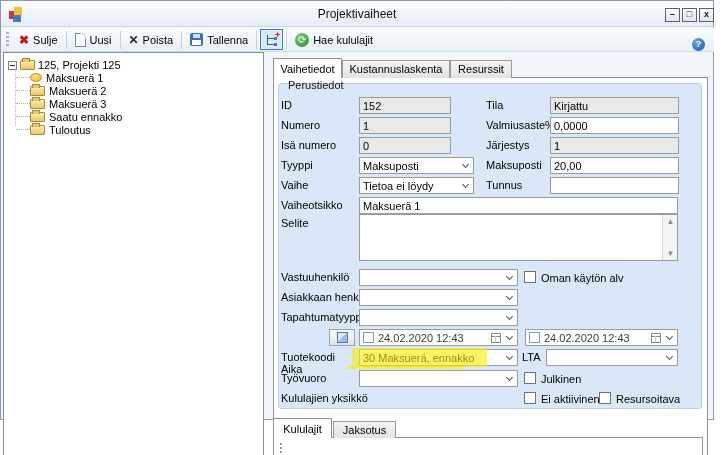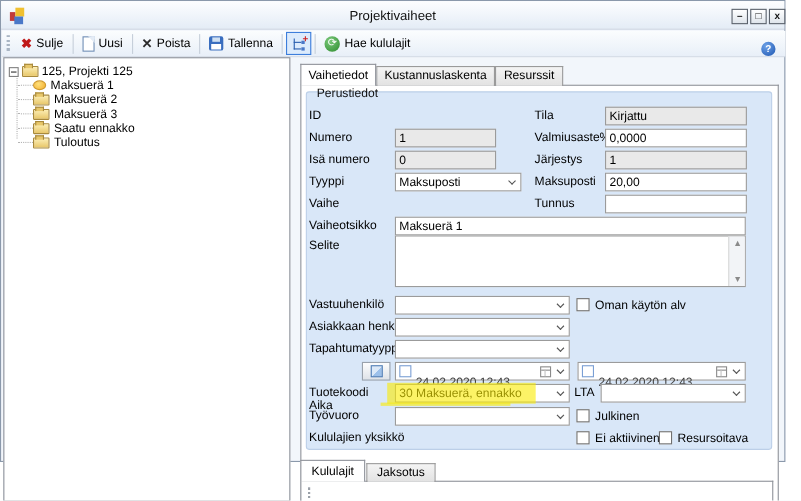--- a/index.html
+++ b/index.html
@@ -76,21 +76,21 @@
   .combo { position:absolute; height:17px; background:#fff; border:1px solid #9b9b9b; padding:1px 16px 0 3px;
            line-height:14px; white-space:nowrap; overflow:hidden; }
   .chev { position:absolute; right:5px; top:4px; width:5px; height:5px;
           border-right:1px solid #555; border-bottom:1px solid #555; transform:rotate(45deg); }
   .cb { position:absolute; width:12px; height:12px; background:#fff; border:1px solid #707070; }
   .selite-box { position:absolute; left:358px; top:213px; width:319px; height:47px; background:#fff; border:1px solid #9b9b9b; }
   .scrollbar { position:absolute; right:0; top:0; width:15px; height:100%; background:#f2f4f7; border-left:1px solid #d8d8d8; }
   .sb-arrow { position:absolute; left:0; width:15px; height:13px; color:#8a8a8a; font-size:8px; text-align:center; line-height:13px; }
   .datefield { position:absolute; height:17px; background:#fff; border:1px solid #9b9b9b; }
   .datefield .cb-inline { position:absolute; left:3px; top:2px; width:11px; height:11px; background:#fff; border:1px solid #7a9fd4; }
-  .datefield .dtext { position:absolute; left:18px; top:11px; line-height:14px; color:#3c3c3c;text-align:right; }
+  .datefield .dtext { position:absolute; left:18px; top:1px; line-height:14px; color:#3c3c3c;text-align:right; }
   .cal-icon { position:absolute; right:16px; top:3px; width:10px; height:10px; border:1px solid #8a8a8a; background:#fff; }
   .cal-icon::before { content:""; position:absolute; left:0; top:2px; width:8px; height:1px; background:#8a8a8a; }
   .cal-icon::after { content:""; position:absolute; left:3px; top:2px; width:1px; height:6px; background:#c4c4c4; }
   .aika-btn { position:absolute; left:328px; top:328px; width:26px; height:17px;
               background:linear-gradient(#fdfdfd,#dfe3e8); border:1px solid #9aa2ac; text-align:center; }
   .aika-glyph { display:inline-block; margin-top:2px; width:11px; height:11px; border:1px solid #4a7ab5;
                 background:linear-gradient(135deg,#dce9f8 50%, #9cc0ea 50%); }
 
   
   .highlight { position:absolute; background:rgba(250,235,0,0.6); z-index:6; pointer-events:none; }
@@ -195,20 +195,21 @@
 
     <div class="tab inactive" style="left:341px; top:59px; width:108px; height:18px; line-height:17px;">Kustannuslaskenta</div>
     <div class="tab active" style="left:272px; top:57px; width:69px; height:20px; line-height:20px;">Vaihetiedot</div>
     <div class="tab inactive" style="left:449px; top:59px; width:62px; height:18px; line-height:17px;">Resurssit</div>
     <div class="tab-page"></div>
 
     <div class="groupbox"></div>
     <div class="group-label">Perustiedot</div>
 
     <div class="lbl" style="left:280px; top:98px;">ID</div>
+    <div class="tb ro" style="left:358px; top:96px; width:92px;">152</div>
     <div class="lbl" style="left:485px; top:98px;">Tila</div>
     <div class="tb ro" style="left:549px; top:96px; width:129px;">Kirjattu</div>
 
     <div class="lbl" style="left:280px; top:118px;">Numero</div>
     <div class="tb ro" style="left:358px; top:116px; width:92px;">1</div>
     <div class="lbl" style="left:485px; top:118px;">Valmiusaste%</div>
     <div class="tb" style="left:549px; top:116px; width:129px;">0,0000</div>
 
     <div class="lbl" style="left:280px; top:138px;">Isä numero</div>
     <div class="tb ro" style="left:358px; top:136px; width:92px;">0</div>
@@ -217,20 +218,24 @@
 
     <div class="lbl" style="left:280px; top:158px;">Tyyppi</div>
     <div class="combo" style="left:358px; top:156px; width:115px;">
       <span>Maksuposti</span>
       <span class="chev"></span>
     </div>
     <div class="lbl" style="left:485px; top:158px;">Maksuposti</div>
     <div class="tb" style="left:549px; top:156px; width:129px;">20,00</div>
 
     <div class="lbl" style="left:280px; top:178px;">Vaihe</div>
+    <div class="combo" style="left:358px; top:176px; width:115px;">
+      <span>Tietoa ei löydy</span>
+      <span class="chev"></span>
+    </div>
     <div class="lbl" style="left:485px; top:178px;">Tunnus</div>
     <div class="tb" style="left:549px; top:176px; width:129px;"></div>
 
     <div class="lbl" style="left:280px; top:198px;">Vaiheotsikko</div>
     <div class="tb" style="left:358px; top:196px; width:319px;">Maksuerä 1</div>
 
     <div class="lbl" style="left:280px; top:216px;">Selite</div>
     <div class="selite-box">
       <span></span>
       <div class="scrollbar">

